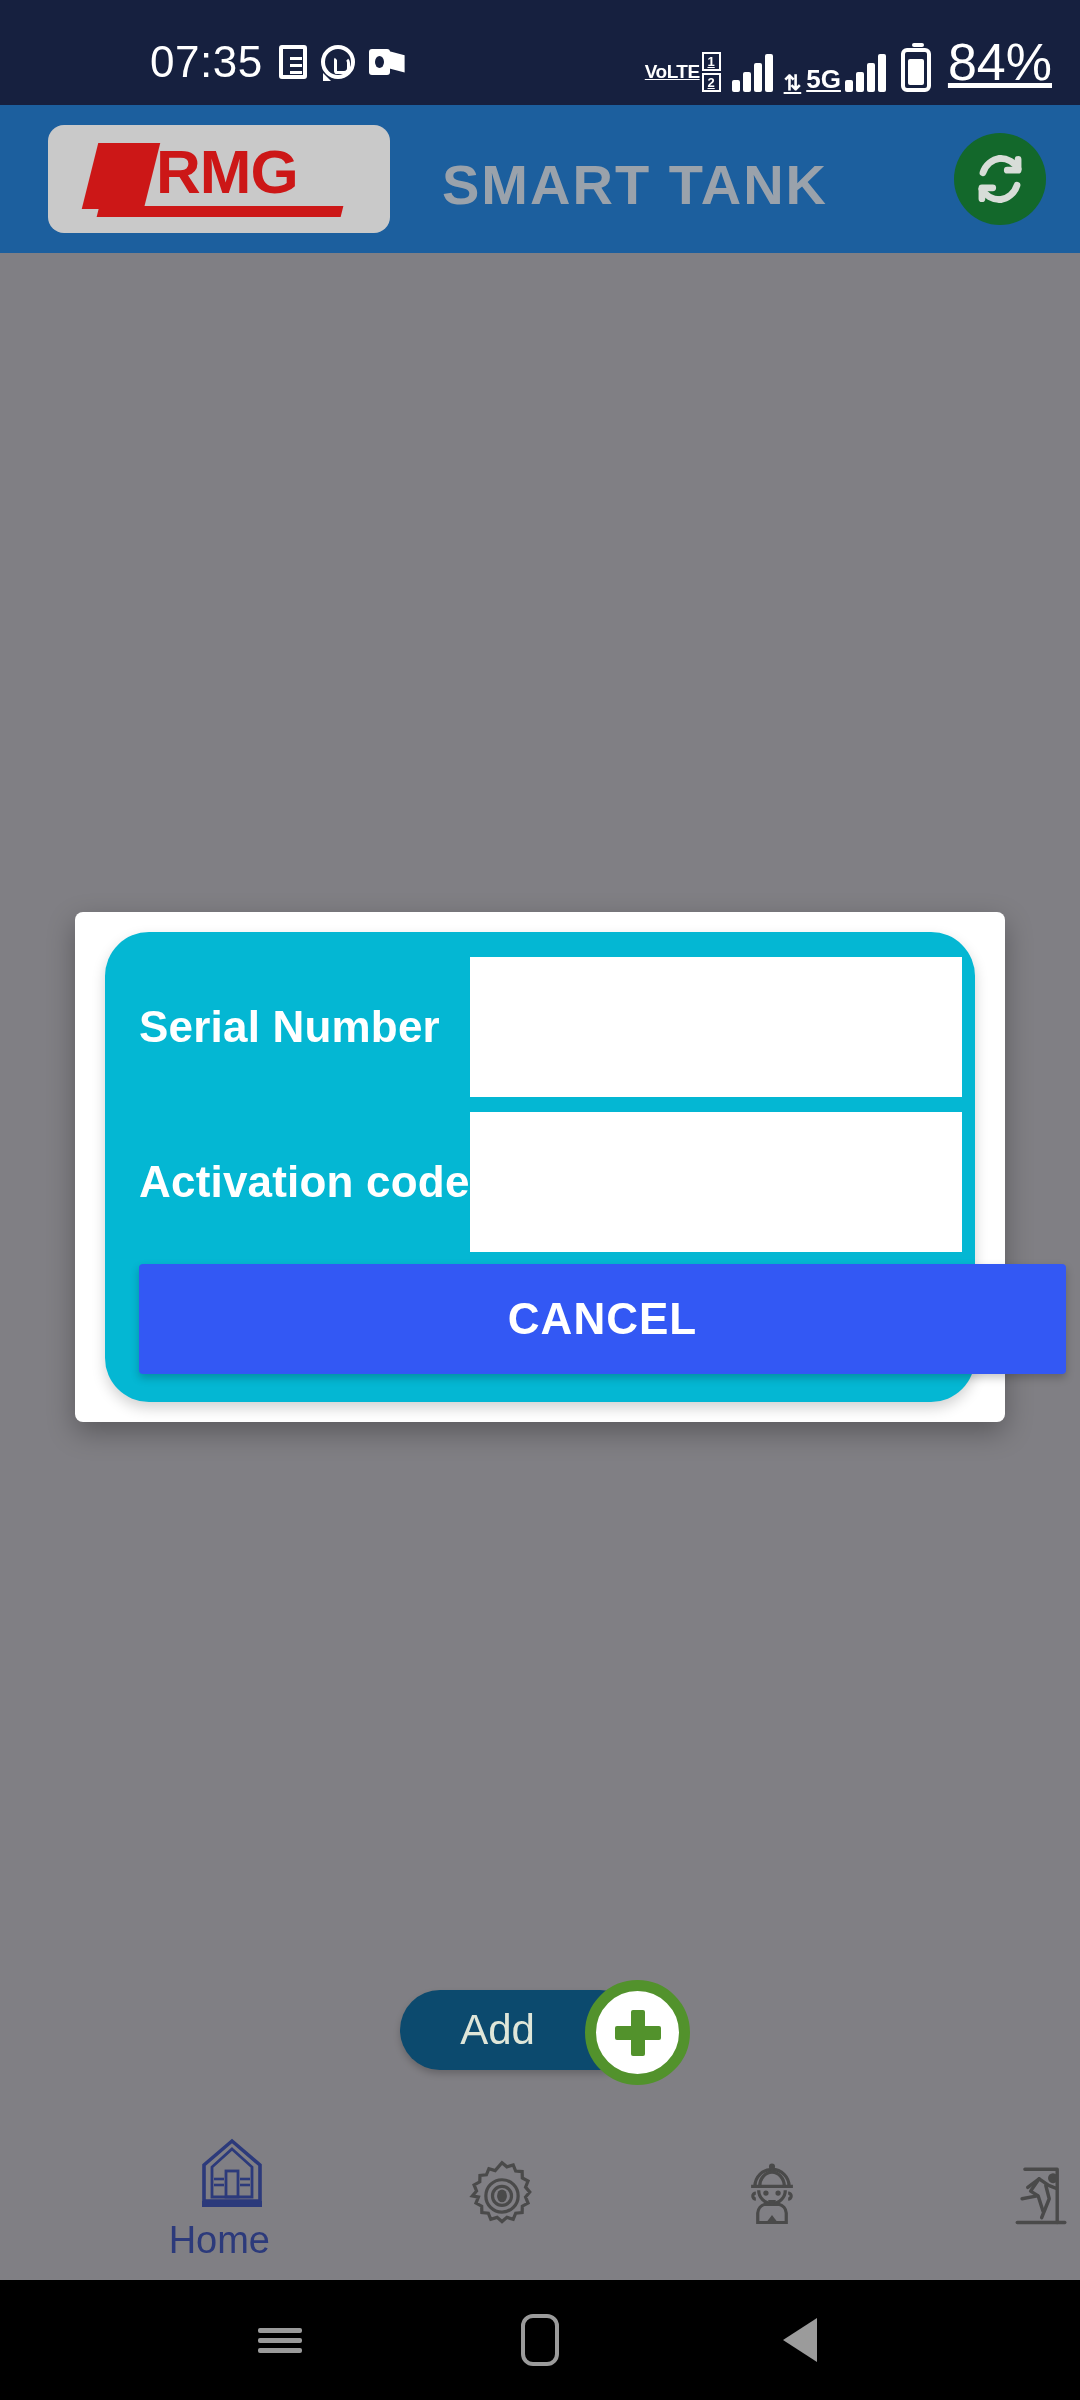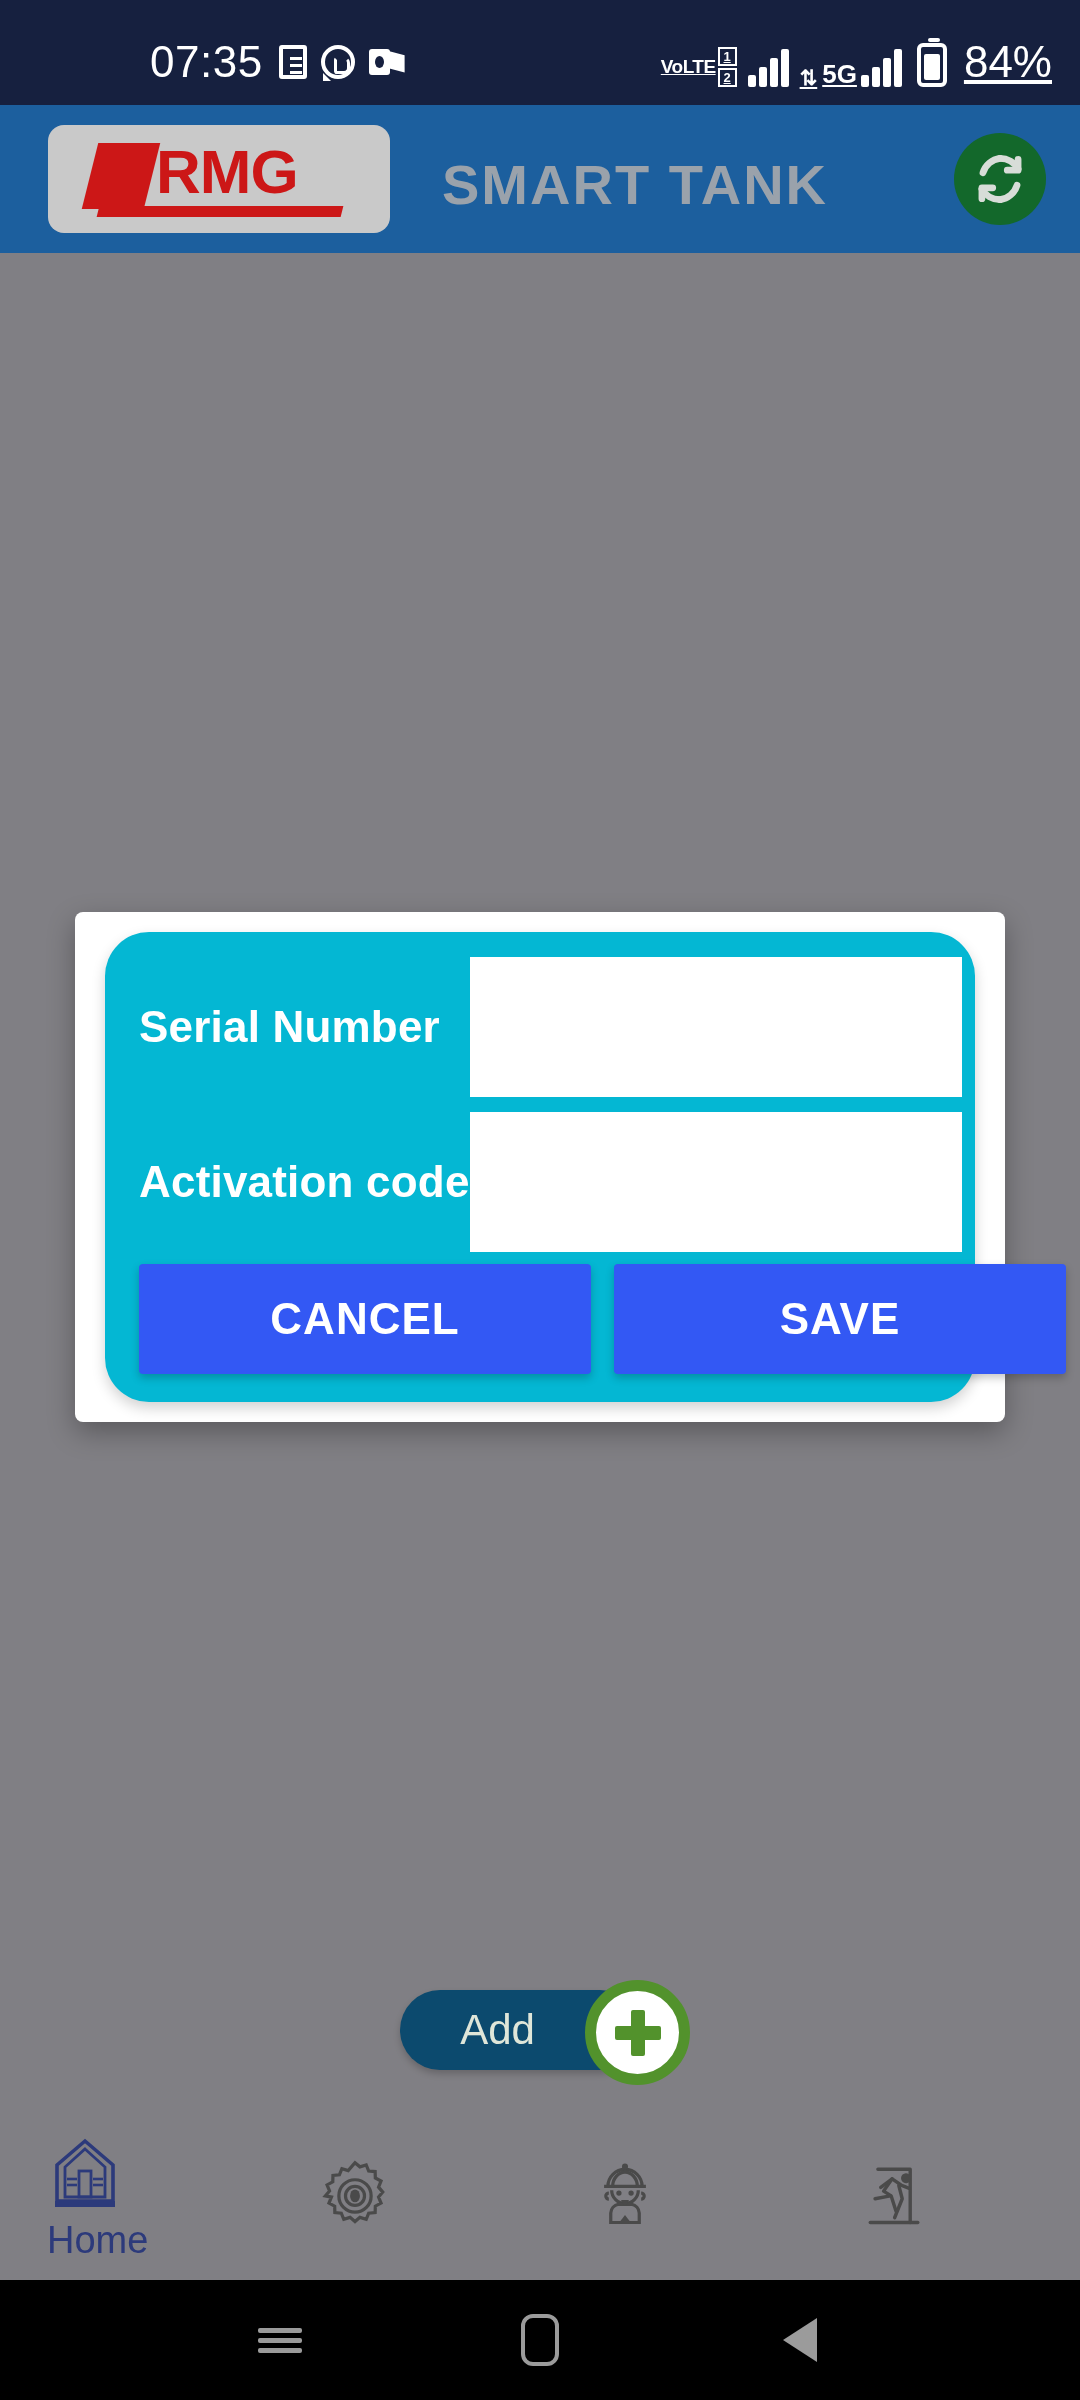--- a/index.html
+++ b/index.html
@@ -54,21 +54,21 @@
   .sim-n{ width:19px; height:19px; border:2px solid #fff; font-size:13px; line-height:15px; text-align:center; font-weight:bold;}
   .bars{ display:flex; align-items:flex-end; gap:3px; height:40px; }
   .bars i{ display:block; width:8px; background:#fff; border-radius:2px; }
   .b1{height:12px}.b2{height:20px}.b3{height:29px}.b4{height:38px}
   .fiveg{ display:flex; align-items:flex-end; gap:4px;}
   .fiveg-lbl{ display:flex; align-items:center; font-size:26px; font-weight:bold; line-height:26px;}
   .updown{ font-size:21px; line-height:18px; margin-right:1px;}
   .batt{ width:30px; height:44px; border:4px solid #fff; border-radius:6px; position:relative; margin-left:4px;}
   .batt:before{content:"";position:absolute;left:7px;top:-9px;width:12px;height:4px;background:#fff;border-radius:2px;}
   .batt span{position:absolute;left:3px;right:3px;bottom:3px;top:7px;background:#fff;border-radius:2px;}
-  .batt-pct{ font-size:44px; font-weight:500; margin-left:6px; }
+  .batt-pct{ font-size:52px; font-weight:500; margin-left:6px; }
 
   
   .appbar{
     position:absolute; top:105px; left:0; width:1080px; height:148px;
     background:#1c5f9e;
     display:flex; align-items:center;
   }
   .logo-box{
     margin-left:48px; width:342px; height:108px; background:#c9c9c9;
     border-radius:16px; display:flex; align-items:center; justify-content:center;
@@ -159,22 +159,22 @@
   }
   .plus:before{ left:16px; top:0; width:14px; height:46px; }
   .plus:after{ top:16px; left:0; height:14px; width:46px; }
 
   
   .bottomnav{
     position:absolute; top:2106px; left:0; width:1080px; height:174px;
     background:#807f84; display:flex;
   }
   .nav-item{
-    flex:1; display:flex; flex-direction:column; align-items:flex-start;
-    justify-content:center; gap:6px; padding-top:8px;margin-left:47px;
+    flex:1; display:flex; flex-direction:column; align-items:flex-end;
+    justify-content:center; gap:6px; padding-top:8px;
   }
   .nav-item svg{ display:block; }
   .nav-label{ font-size:38px; color:#2c3a7b; }
 
   
   .androidnav{
     position:absolute; top:2280px; left:0; width:1080px; height:120px;
     background:#000; display:flex; align-items:center; justify-content:space-around;
     padding:0 150px;
   }
@@ -262,21 +262,20 @@
       <input class="row-input" type="text" value="" placeholder="" style="">
     </div>
 
     <div class="row row2">
       <div class="row-label">Activation code</div>
       <input class="row-input" type="text" value="" placeholder="" style="">
     </div>
 
     <div class="btn-row">
       <button class="dlg-btn">CANCEL</button>
-      <button class="dlg-btn">SAVE</button>
     </div>
 
   </div>
 </div>
 
 <div class="add-wrap">
   <div class="add-pill">Add</div>
   <div class="add-circle">
     <span class="plus"></span>
   </div>

